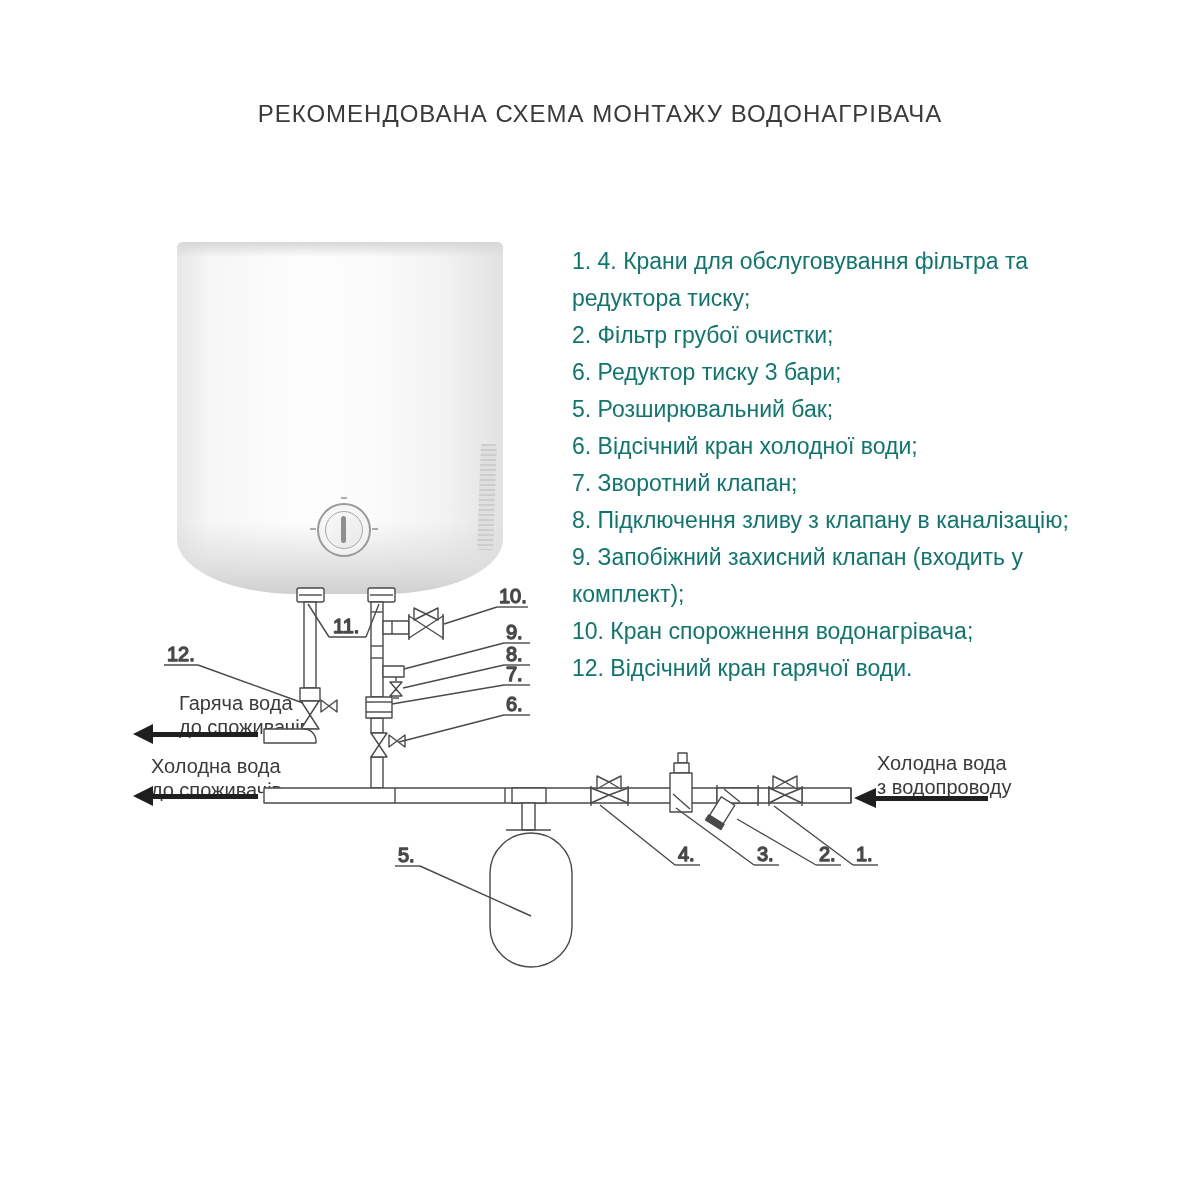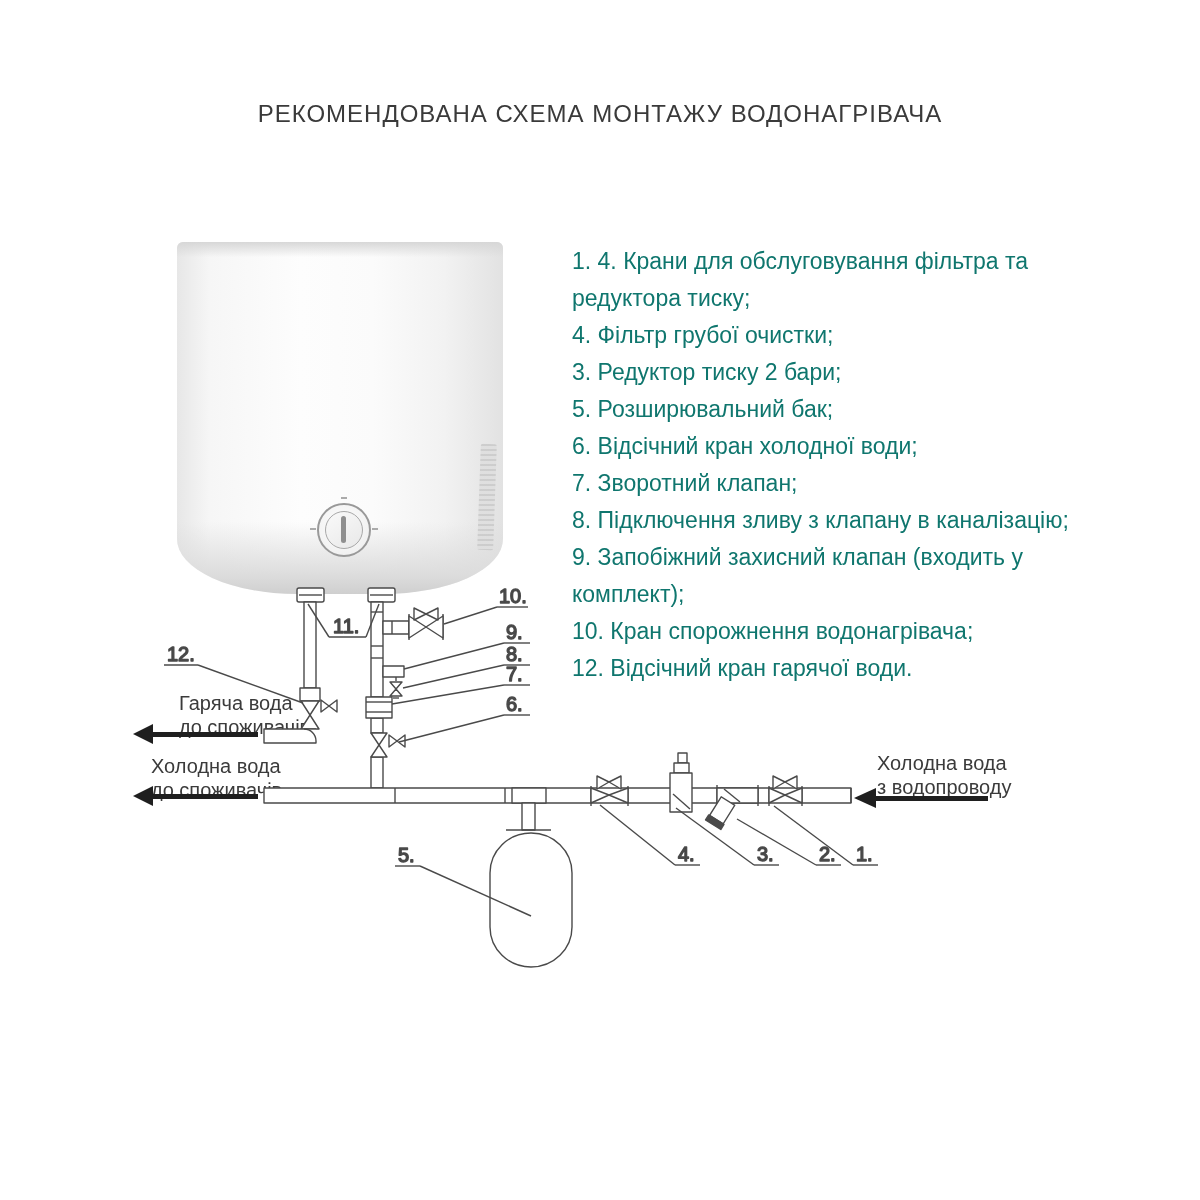--- a/index.html
+++ b/index.html
@@ -56,22 +56,22 @@
     <div class="knob-inner"></div>
     <div class="knob-pointer"></div>
     <div class="knob-tick tick-left"></div>
     <div class="knob-tick tick-right"></div>
     <div class="knob-tick tick-top"></div>
   </div>
   <div class="sticker"></div>
 
   <div class="legend">
     <p>1. 4. Крани для обслуговування фільтра та редуктора тиску;</p>
-    <p>4. Фільтр грубої очистки;</p>
-    <p>3. Редуктор тиску 2 бари;</p>
+    <p>2. Фільтр грубої очистки;</p>
+    <p>6. Редуктор тиску 3 бари;</p>
     <p>5. Розширювальний бак;</p>
     <p>6. Відсічний кран холодної води;</p>
     <p>7. Зворотний клапан;</p>
     <p>8. Підключення зливу з клапану в каналізацію;</p>
     <p>9. Запобіжний захисний клапан (входить у комплект);</p>
     <p>10. Кран спорожнення водонагрівача;</p>
     <p>12. Відсічний кран гарячої води.</p>
   </div>
 
   <div class="flow-label lbl-hot">

